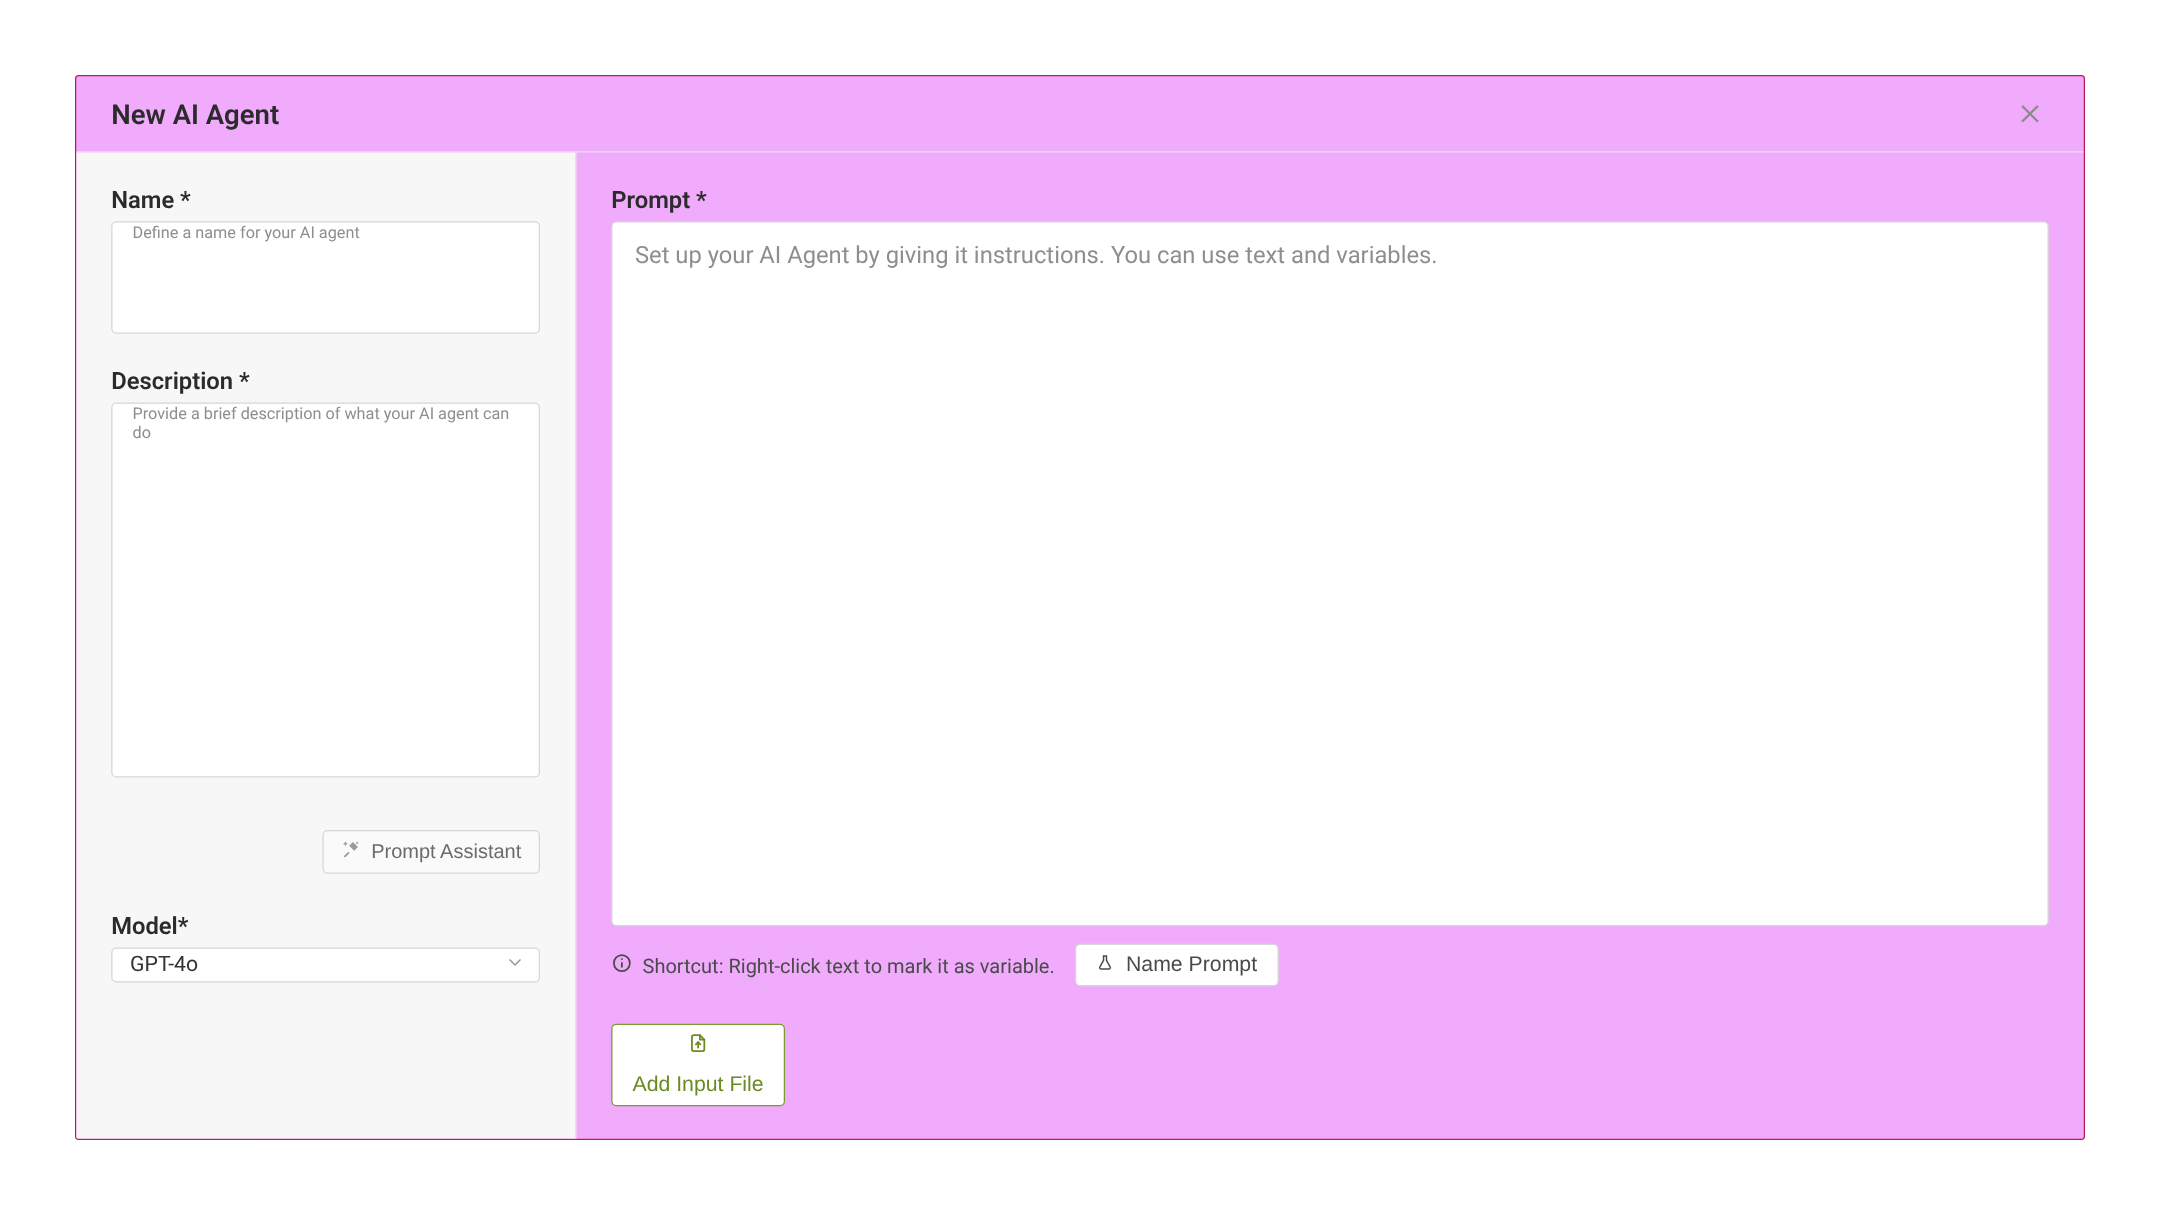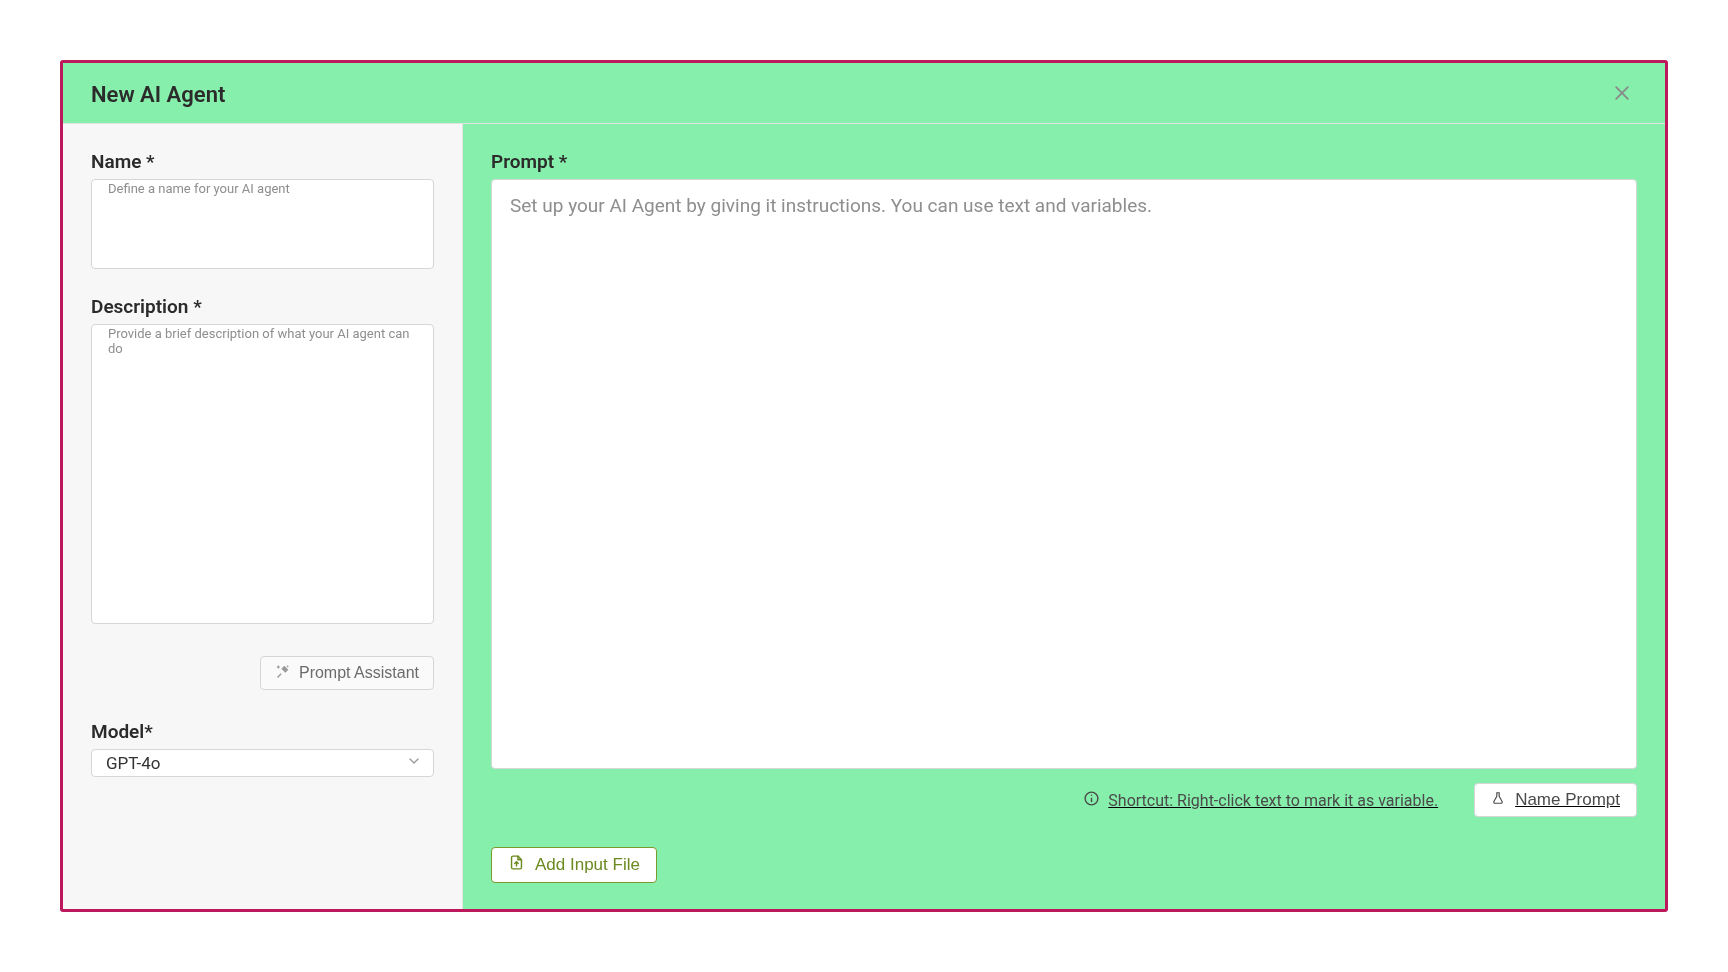--- a/index.html
+++ b/index.html
@@ -1,19 +1,19 @@
 <!DOCTYPE html>
 <html><head>
 <meta charset="utf-8">
 <style>
   * { box-sizing: border-box; margin: 0; padding: 0; }
   html, body { width: 1728px; height: 972px; font-family: -apple-system, BlinkMacSystemFont, "Segoe UI", Roboto, Arial, sans-serif; background: #fff; }
   body { padding: 60px; display:flex; align-items:center; justify-content:center; }
   .modal {
-    width: 100%; height: 100%; border: 3px solid #be185d; background:#86efac; border-radius:3px;
+    width: 100%; height: 100%; border: 1px solid #be185d; background:#f0abfc; border-radius:3px;
     display:flex; flex-direction:column; overflow:hidden;
   }
   .modal-header {
     display:flex; align-items:center; justify-content:space-between;
     padding: 16px 28px 14px 28px; border-bottom:1px solid #e3e3e3;
   }
   .modal-title { font-size:22px; font-weight:600; color:#2b2b2b; }
   .close-btn { width:30px; height:30px; display:flex; align-items:center; justify-content:center; color:#8a8a8a; cursor:pointer; background:none; border:none; }
   .close-btn svg { width:20px; height:20px; }
 
@@ -27,45 +27,45 @@
   .field-label { font-size:19px; font-weight:600; color:#2b2b2b; margin-bottom:6px; }
   .textarea, .input, .select {
     width:100%; border:1px solid #d6d6d6; border-radius:4px; background:#fff;
     font-size:13px; color:#333; padding:1px 16px; font-family:inherit; resize:none;
   }
   .textarea::placeholder, .input::placeholder { color:#8e8e8e; }
   .name-field { height:90px; }
   .desc-field { height:300px; }
   .prompt-field { flex:1; min-height:420px; font-size:19px; padding:14px 18px; }
 
-  .prompt-assist-row { display:flex; justify-content:flex-end; margin-top:6px; margin-bottom:8px; }
+  .prompt-assist-row { display:flex; justify-content:flex-end; margin-top:16px; margin-bottom:8px; }
   .prompt-assist {
     display:flex; align-items:center; gap:8px; border:1px solid #d6d6d6; background:#fafafa;
     color:#6b6b6b; font-size:16px; padding:6px 14px; border-radius:4px; cursor:pointer;
   }
   .prompt-assist svg { width:16px; height:16px; color:#9a9a9a; }
 
   .select-wrap { position:relative; }
   .select { height:28px; padding:6px 14px; appearance:none; font-size:17px; cursor:pointer; }
   .select-caret { position:absolute; right:12px; top:50%; transform:translateY(-50%); color:#9a9a9a; pointer-events:none; }
   .select-caret svg{ width:16px;height:16px; }
 
-  .prompt-meta-row { display:flex; align-items:center; justify-content:flex-end; margin-top:14px; gap:36px;text-decoration:underline; }
+  .prompt-meta-row { display:flex; align-items:center; justify-content:flex-start; margin-top:14px; gap:16px; }
   .shortcut { display:flex; align-items:center; gap:8px; color:#4a4a4a; font-size:16px; }
   .shortcut svg { width:17px; height:17px; color:#4a4a4a; }
   .test-prompt {
     display:flex; align-items:center; gap:10px; border:1px solid #d6d6d6; background:#fff;
     color:#4a4a4a; font-size:17px; padding:6px 16px; border-radius:4px; cursor:pointer;
   }
   .test-prompt svg { width:14px; height:14px; }
 
   .input-files { margin-top:26px; }
   .add-file-btn {
     display:inline-flex; align-items:center; gap:10px; border:1.5px solid #7a9a2e; color:#6b8a21;
-    background:#fff; font-size:17px; font-weight:500; padding:6px 16px; border-radius:4px; cursor:pointer;
+    background:#fff; font-size:17px; font-weight:500; padding:6px 16px; border-radius:4px; cursor:pointer;flex-direction:column;
   }
   .add-file-btn svg { width:17px; height:17px; }
 
   .modal-footer {
     border-top:1px solid #e3e3e3; padding:22px 28px; display:flex; align-items:center; justify-content:space-between; gap:20px;
   }
   .footer-note { font-size:18px; color:#2b2b2b; }
   .footer-actions { display:flex; gap:18px; }
   .btn {
     font-size:19px; padding:10px 26px; border-radius:5px; cursor:pointer; font-family:inherit;

